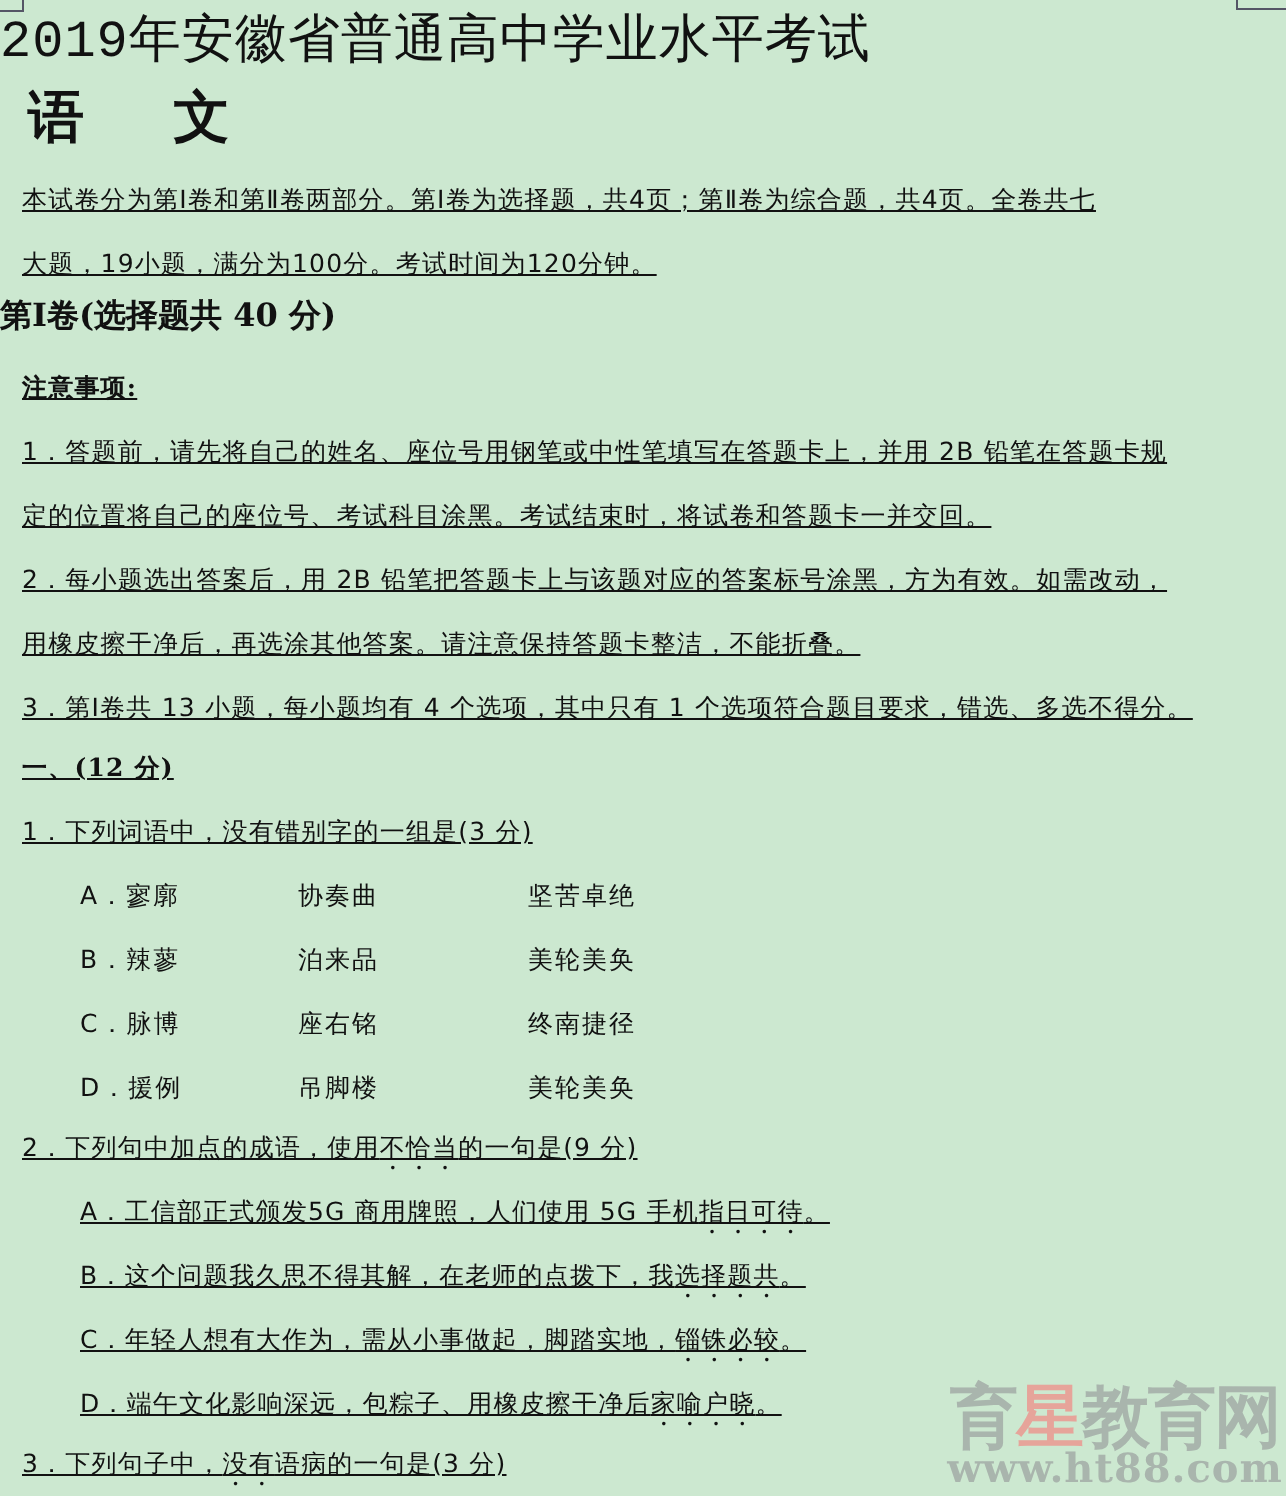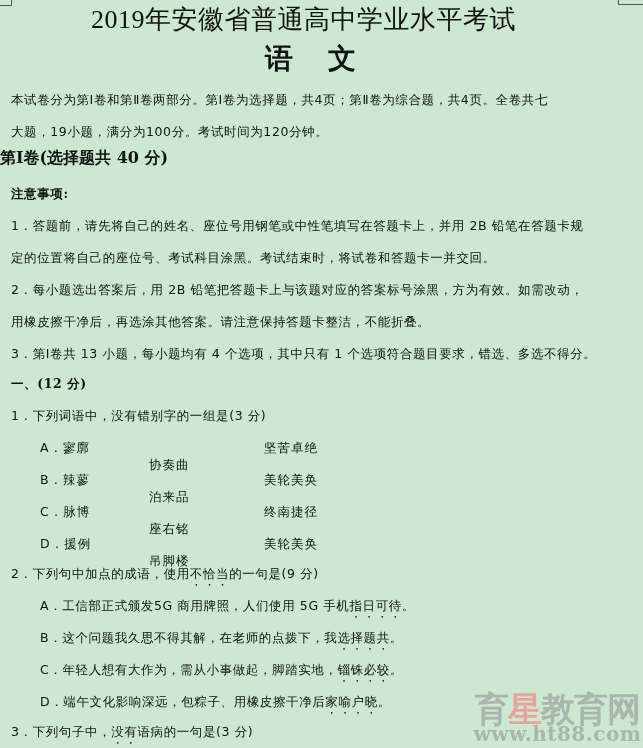--- a/index.html
+++ b/index.html
@@ -7,35 +7,35 @@
     width: 643px; height: 748px; overflow: hidden;
     background: #cce8d0;
     font-family: "DejaVu Sans", sans-serif;
     color: #111;
     position: relative;
   }
   .corner { position: absolute; top: 0; }
   .corner.tl { left: 0; width: 11px; height: 5px; border-right: 1px solid #556; border-bottom: 1px solid #556; }
   .corner.tr { right: 0; width: 24px; height: 4px; border-left: 1px solid #556; border-bottom: 1px solid #556; }
   .title {
-    position: absolute; left: 0; width: 607px; text-align: center;
-    font-family: Liberation Serif, serif; color: #111;
+    position: absolute; left: 0; width: 607px; text-align: left;
+    font-family: Liberation Mono, monospace; color: #111;
   }
   .title.main { top: 2px; font-size: 26px; letter-spacing: 0.5px; }
   .title.sub { top: 40px; font-size: 28px; font-weight: bold; letter-spacing: 14px; padding-left: 14px; }
-  .line { position: absolute; left: 11px; font-size: 12.5px; white-space: nowrap; letter-spacing: 0.6px; }
+  .line { position: absolute; left: 11px; font-size: 12.5px; white-space: nowrap; letter-spacing: 0.6px; text-decoration: underline; }
   .line.bold { font-weight: bold; font-family: "DejaVu Serif", serif; }
   .section-title {
     position: absolute; top: 148px; left: 0; width: 643px; text-align: left;
     font-family: "DejaVu Serif", serif; font-weight: bold; font-size: 16px;
   }
   .opt-row { position: absolute; left: 40px; font-size: 12.5px; white-space: nowrap; }
   .opt-row span { position: absolute; top: 0; letter-spacing: 1px; }
   .opt-row .c1 { left: 0; }
-  .opt-row .c2 { left: 109px; margin-top: 17px; }
+  .opt-row .c2 { left: 109px; }
   .opt-row .c3 { left: 224px; }
   .dot { text-emphasis: dot; -webkit-text-emphasis: dot; text-emphasis-position: under right; -webkit-text-emphasis-position: under; text-emphasis-style: filled dot; }
   .watermark {
     position: absolute; left: 470px; top: 692px; width: 175px; text-align: center;
     line-height: 1;
   }
   .watermark .wm-cn { font-family: "DejaVu Serif", serif; font-weight: bold; font-size: 34px; color: #a9b5ad; letter-spacing: -1px; }
   .watermark .wm-cn .accent { color: #e6a49a; }
   .watermark .wm-url { font-family: "DejaVu Serif", serif; font-weight: bold; font-size: 20px; color: #a9b5ad; letter-spacing: 0.5px; margin-top: -2px; }
 </style>

